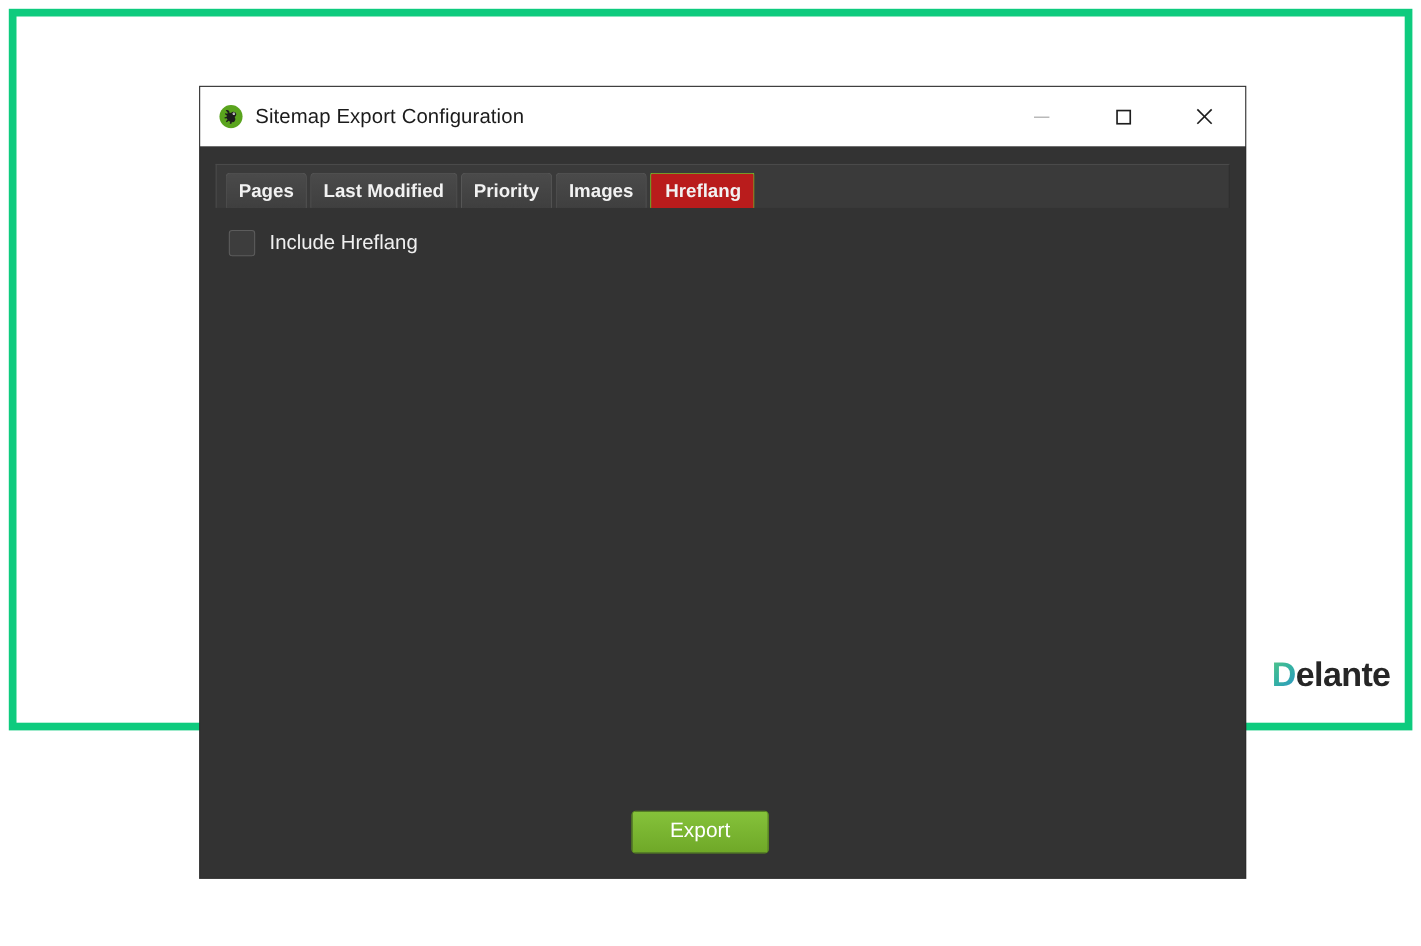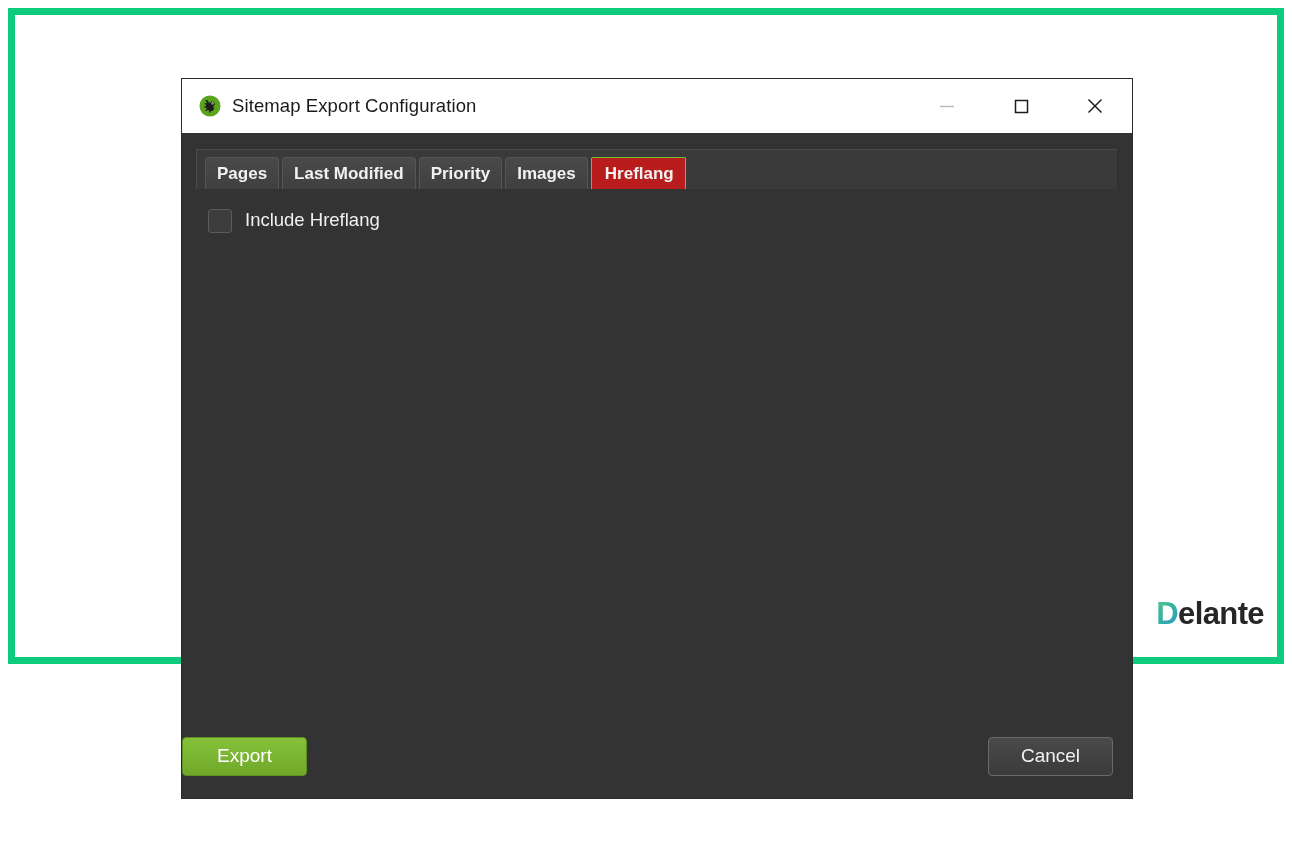--- a/index.html
+++ b/index.html
@@ -154,21 +154,21 @@
 
   
   #footer {
     position: absolute;
     left: 0;
     right: 0;
     bottom: 0;
     height: 84px;
     display: flex;
     align-items: center;
-    justify-content: space-between;
+    justify-content: center;
     padding-right: 19px;
     box-sizing: border-box;
   }
   .btn {
     height: 39px;
     min-width: 125px;
     display: flex;
     align-items: center;
     justify-content: center;
     font-size: 19px;
@@ -260,21 +260,20 @@
 
     <div id="content">
       <div id="checkbox-row">
         <span class="checkbox"></span>
         <span id="checkbox-label">Include Hreflang</span>
       </div>
     </div>
 
     <div id="footer">
       <div class="btn" id="export-button">Export</div>
-      <div class="btn" id="cancel-button">Cancel</div>
     </div>
 
   </div>
 
   <div id="logo">
     <span id="logo-d">D</span>
     <span id="logo-rest">elante</span>
   </div>
 
 </div>

